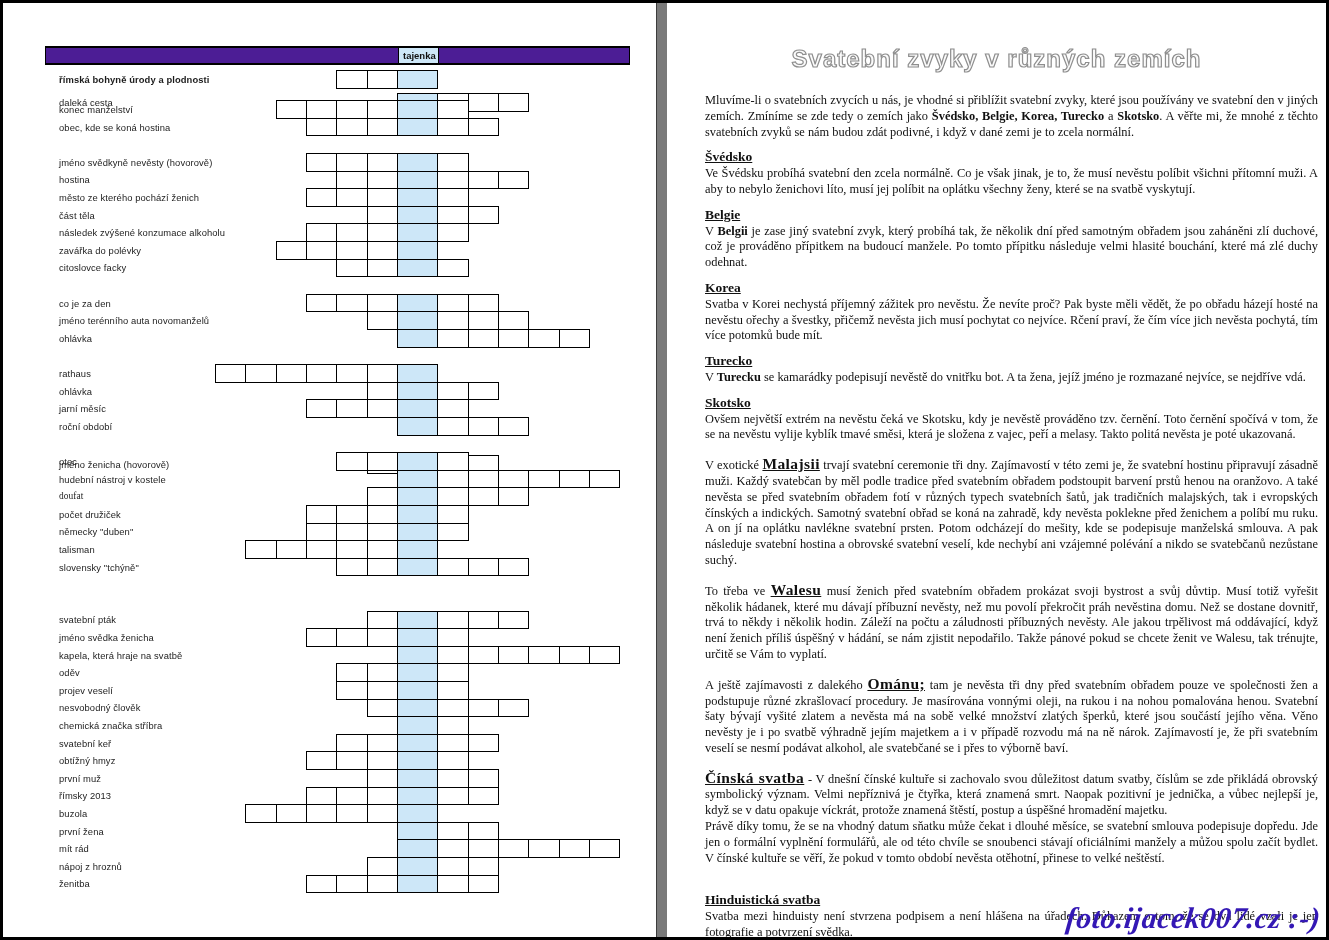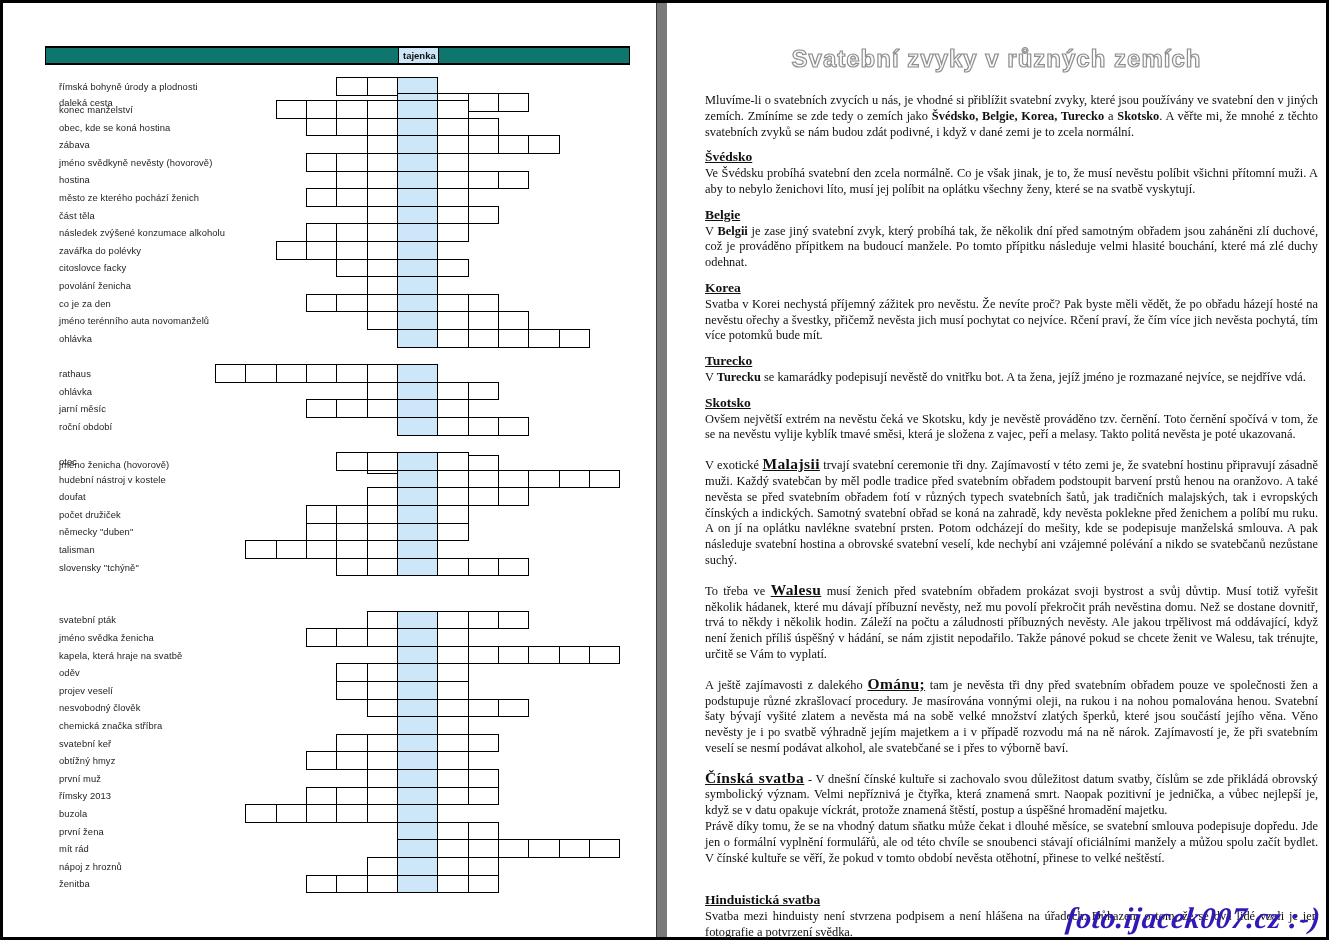--- a/index.html
+++ b/index.html
@@ -1,20 +1,20 @@
 <!DOCTYPE html>
 <html><head>
 <meta charset="utf-8">
 <style>
   html,body{margin:0;padding:0;background:#e8e8e8;}
   #frame{position:relative;width:1329px;height:940px;box-sizing:border-box;border:3px solid #000;background:#fff;overflow:hidden;font-family:"Liberation Sans",sans-serif;}
   
   #left-page{position:absolute;left:0;top:0;width:653px;height:100%;background:#fff;}
   #gutter{position:absolute;left:653px;top:0;bottom:0;width:10px;background:#7a7a7a;border-left:1px solid #3c3c3c;border-right:1px solid #3c3c3c;}
-  #cw-header{position:absolute;left:42px;top:43px;width:585px;height:19px;box-sizing:border-box;border:1px solid #000;border-top-width:2px;border-bottom-width:2px;background:#0f766e;}
+  #cw-header{position:absolute;left:42px;top:43px;width:585px;height:19px;box-sizing:border-box;border:1px solid #000;border-top-width:2px;border-bottom-width:2px;background:#4c1d95;}
   #cw-header-blue{position:absolute;left:352px;top:0;bottom:0;width:41px;box-sizing:border-box;border-left:1px solid #000;border-right:1px solid #000;background:#cde7f8;}
   #cw-header-blue span{display:block;font:bold 9.5px/15px "Liberation Sans",sans-serif;color:#111;padding-left:4px;}
   #cw-rows{position:absolute;left:42px;top:62px;width:600px;height:830px;}
   .cw-row{position:absolute;left:0;width:600px;height:17.6px;}
   .cw-clue{position:absolute;left:14px;top:50%;transform:translateY(-50%);font-size:9.4px;color:#1c1c1c;white-space:nowrap;letter-spacing:0.1px;}
   .cw-cell{position:absolute;top:0;height:18.6px;box-sizing:border-box;border:1px solid #000;background:#fff;}
   .cw-cell.blue{background:#cde7f8;}
   
   #right-page{position:absolute;left:664px;right:0;top:0;bottom:0;background:#fff;}
   #title{margin:42px 10px 0 10px;text-align:center;font-family:"Liberation Sans",sans-serif;font-weight:bold;font-size:24px;letter-spacing:1px;color:#fbfbfb;-webkit-text-stroke:1.2px #8e8e8e;}
@@ -31,21 +31,21 @@
 
 <div id="frame">
 
   <div id="left-page">
     <div id="cw-header">
       <div id="cw-header-blue">
         <span>tajenka</span>
       </div>
     </div>
     <div id="cw-rows">
-        <div class="cw-row" style="top: 12px;">
+        <div class="cw-row" style="top: 5px; font-weight: bold;">
           <span class="cw-clue">římská bohyně úrody a plodnosti</span>
           <div class="cw-cell" style="left: 291.34px; width: 31.33px;"></div>
           <div class="cw-cell" style="left: 321.67px; width: 31.33px;"></div>
           <div class="cw-cell blue" style="left: 352px; width: 41.33px;"></div>
         </div>
         <div class="cw-row" style="top: 28px;">
           <span class="cw-clue">daleká cesta</span>
           <div class="cw-cell blue" style="left: 352px; width: 41.33px;"></div>
           <div class="cw-cell" style="left: 392.33px; width: 31.33px;"></div>
           <div class="cw-cell" style="left: 422.66px; width: 31.33px;"></div>
@@ -62,29 +62,20 @@
         </div>
         <div class="cw-row" style="top: 52.8px;">
           <span class="cw-clue">obec, kde se koná hostina</span>
           <div class="cw-cell" style="left: 261.01px; width: 31.33px;"></div>
           <div class="cw-cell" style="left: 291.34px; width: 31.33px;"></div>
           <div class="cw-cell" style="left: 321.67px; width: 31.33px;"></div>
           <div class="cw-cell blue" style="left: 352px; width: 41.33px;"></div>
           <div class="cw-cell" style="left: 392.33px; width: 31.33px;"></div>
           <div class="cw-cell" style="left: 422.66px; width: 31.33px;"></div>
         </div>
-        <div class="cw-row" style="top: 70.4px;">
-          <span class="cw-clue">zábava</span>
-          <div class="cw-cell" style="left: 321.67px; width: 31.33px;"></div>
-          <div class="cw-cell blue" style="left: 352px; width: 41.33px;"></div>
-          <div class="cw-cell" style="left: 392.33px; width: 31.33px;"></div>
-          <div class="cw-cell" style="left: 422.66px; width: 31.33px;"></div>
-          <div class="cw-cell" style="left: 452.99px; width: 31.33px;"></div>
-          <div class="cw-cell" style="left: 483.32px; width: 31.33px;"></div>
-        </div>
         <div class="cw-row" style="top: 88px;">
           <span class="cw-clue">jméno svědkyně nevěsty (hovorově)</span>
           <div class="cw-cell" style="left: 261.01px; width: 31.33px;"></div>
           <div class="cw-cell" style="left: 291.34px; width: 31.33px;"></div>
           <div class="cw-cell" style="left: 321.67px; width: 31.33px;"></div>
           <div class="cw-cell blue" style="left: 352px; width: 41.33px;"></div>
           <div class="cw-cell" style="left: 392.33px; width: 31.33px;"></div>
         </div>
         <div class="cw-row" style="top: 105.6px;">
           <span class="cw-clue">hostina</span>
@@ -125,25 +116,20 @@
           <div class="cw-cell" style="left: 321.67px; width: 31.33px;"></div>
           <div class="cw-cell blue" style="left: 352px; width: 41.33px;"></div>
           <div class="cw-cell" style="left: 392.33px; width: 31.33px;"></div>
         </div>
         <div class="cw-row" style="top: 193.6px;">
           <span class="cw-clue">citoslovce facky</span>
           <div class="cw-cell" style="left: 291.34px; width: 31.33px;"></div>
           <div class="cw-cell" style="left: 321.67px; width: 31.33px;"></div>
           <div class="cw-cell blue" style="left: 352px; width: 41.33px;"></div>
           <div class="cw-cell" style="left: 392.33px; width: 31.33px;"></div>
-        </div>
-        <div class="cw-row" style="top: 211.2px;">
-          <span class="cw-clue">povolání ženicha</span>
-          <div class="cw-cell" style="left: 321.67px; width: 31.33px;"></div>
-          <div class="cw-cell blue" style="left: 352px; width: 41.33px;"></div>
         </div>
         <div class="cw-row" style="top: 228.8px;">
           <span class="cw-clue">co je za den</span>
           <div class="cw-cell" style="left: 261.01px; width: 31.33px;"></div>
           <div class="cw-cell" style="left: 291.34px; width: 31.33px;"></div>
           <div class="cw-cell" style="left: 321.67px; width: 31.33px;"></div>
           <div class="cw-cell blue" style="left: 352px; width: 41.33px;"></div>
           <div class="cw-cell" style="left: 392.33px; width: 31.33px;"></div>
           <div class="cw-cell" style="left: 422.66px; width: 31.33px;"></div>
         </div>
@@ -213,21 +199,21 @@
         <div class="cw-row" style="top: 404.8px;">
           <span class="cw-clue">hudební nástroj v kostele</span>
           <div class="cw-cell blue" style="left: 352px; width: 41.33px;"></div>
           <div class="cw-cell" style="left: 392.33px; width: 31.33px;"></div>
           <div class="cw-cell" style="left: 422.66px; width: 31.33px;"></div>
           <div class="cw-cell" style="left: 452.99px; width: 31.33px;"></div>
           <div class="cw-cell" style="left: 483.32px; width: 31.33px;"></div>
           <div class="cw-cell" style="left: 513.65px; width: 31.33px;"></div>
           <div class="cw-cell" style="left: 543.98px; width: 31.33px;"></div>
         </div>
-        <div class="cw-row" style="top: 422.4px;">
+        <div class="cw-row" style="top: 422.4px; font-family: Liberation Serif, serif;">
           <span class="cw-clue">doufat</span>
           <div class="cw-cell" style="left: 321.67px; width: 31.33px;"></div>
           <div class="cw-cell blue" style="left: 352px; width: 41.33px;"></div>
           <div class="cw-cell" style="left: 392.33px; width: 31.33px;"></div>
           <div class="cw-cell" style="left: 422.66px; width: 31.33px;"></div>
           <div class="cw-cell" style="left: 452.99px; width: 31.33px;"></div>
         </div>
         <div class="cw-row" style="top: 440px;">
           <span class="cw-clue">počet družiček</span>
           <div class="cw-cell" style="left: 261.01px; width: 31.33px;"></div>

